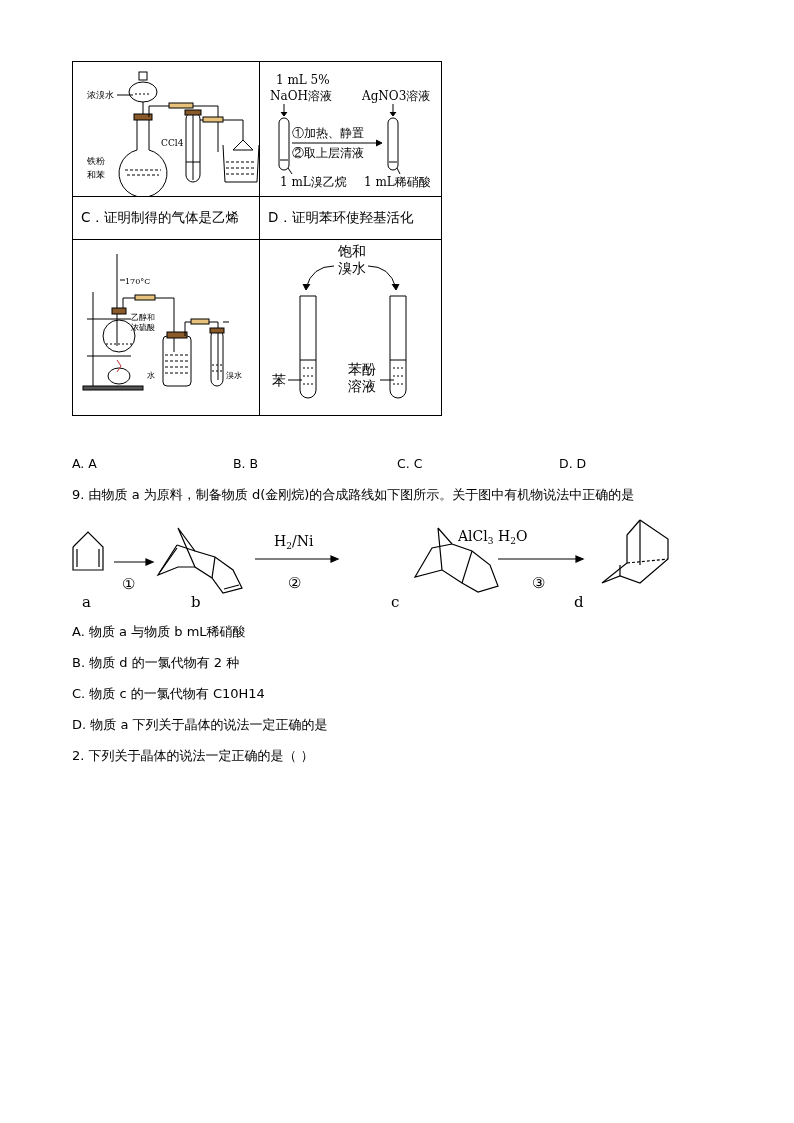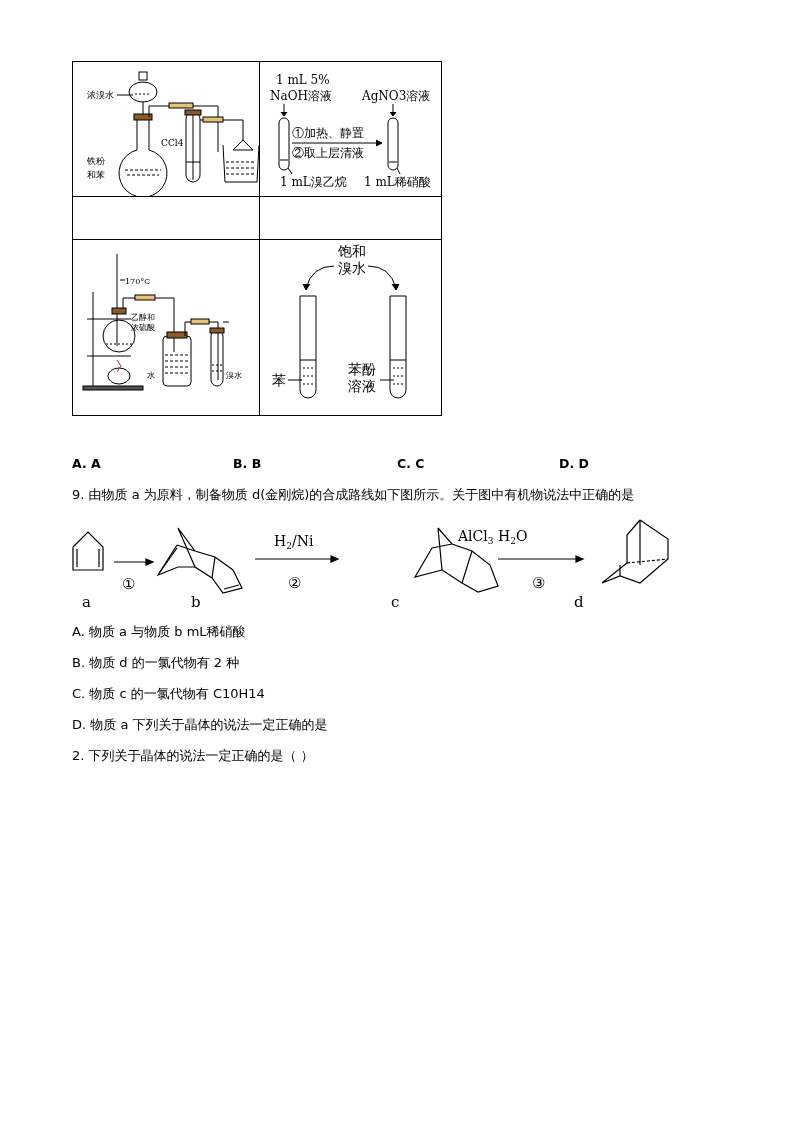--- a/index.html
+++ b/index.html
@@ -6,21 +6,21 @@
   body { width: 794px; height: 1123px; position: relative; overflow: hidden;
          font-family: "DejaVu Serif", "Liberation Serif", serif; color: #000; }
   .table { position: absolute; left: 72px; top: 61px; width: 370px; height: 355px;
            border: 1px solid #000; box-sizing: border-box; }
   .cell { position: absolute; box-sizing: border-box; text-align: center; }
   .vline { position: absolute; left: 186px; top: 0; width: 1px; height: 100%; background: #000; }
   .hline { position: absolute; left: 0; width: 100%; height: 1px; background: #000; }
   .label { position: absolute; font-size: 13.5px; font-family: "DejaVu Sans", sans-serif; top: 8px; left: 8px; white-space: nowrap; }
   svg text { font-family: "DejaVu Serif", "Liberation Serif", serif; }
   .options { position: absolute; top: 456px; left: 72px; width: 660px; font-size: 12.5px; font-family: "DejaVu Sans", sans-serif; }
-  .opt { position: absolute; top: 0; white-space: nowrap; font-weight: bold; }
+  .opt { position: absolute; top: 0; white-space: nowrap; }
   .qline { position: absolute; left: 72px; font-size: 13px; font-family: "DejaVu Sans", sans-serif; white-space: nowrap; }
   .scheme { position: absolute; left: 60px; top: 515px; width: 620px; height: 100px; }
 </style>
 </head>
 <body>
 
 <div class="table">
   <div class="vline"></div>
   <div class="hline" style="top:134px"></div>
   <div class="hline" style="top:177px"></div>
@@ -85,20 +85,26 @@
         <line x1="28" y1="106" x2="32" y2="112"></line>
         <line x1="137" y1="106" x2="140" y2="112"></line>
       </g>
       <text x="32" y="75" font-size="12">①加热、静置</text>
       <text x="32" y="95" font-size="12">②取上层清液</text>
       <text x="20" y="124" font-size="12">1 mL溴乙烷</text>
       <text x="104" y="124" font-size="12">1 mL稀硝酸</text>
     </svg>
   </div>
 
+  <div class="cell" style="left:0;top:135px;width:186px;height:42px">
+    <span class="label" style="top:12px">C．证明制得的气体是乙烯</span>
+  </div>
+  <div class="cell" style="left:187px;top:135px;width:182px;height:42px">
+    <span class="label" style="top:12px">D．证明苯环使羟基活化</span>
+  </div>
 
   <div class="cell" style="left:0;top:178px;width:186px;height:176px">
     <svg width="186" height="176" viewBox="0 0 186 176">
       <g stroke="#000" fill="none">
 
         <line x1="20" y1="52" x2="20" y2="148"></line>
         <rect x="10" y="146" width="60" height="4" fill="#555"></rect>
         <line x1="14" y1="79" x2="58" y2="79"></line>
         <line x1="14" y1="116" x2="58" y2="116"></line>
 

